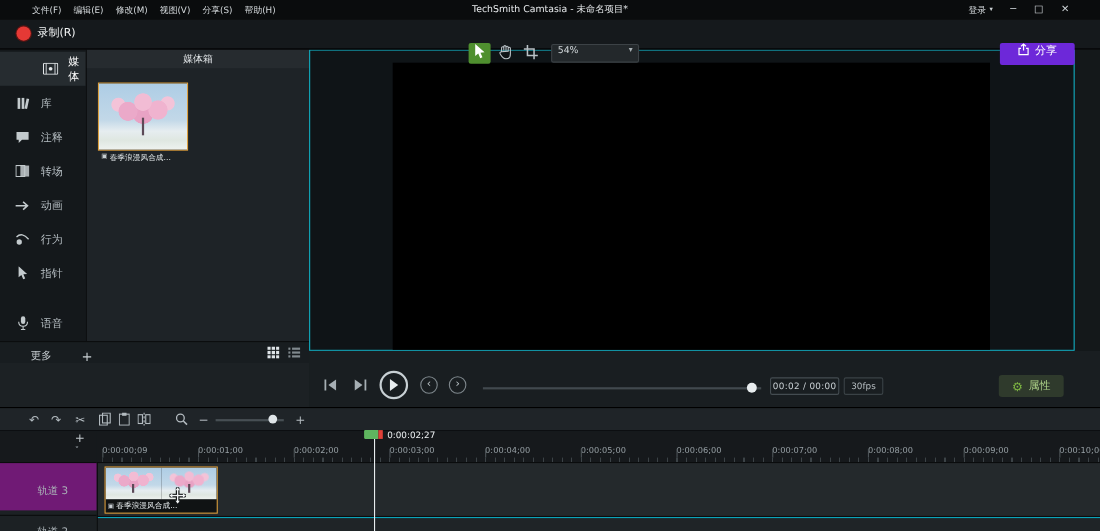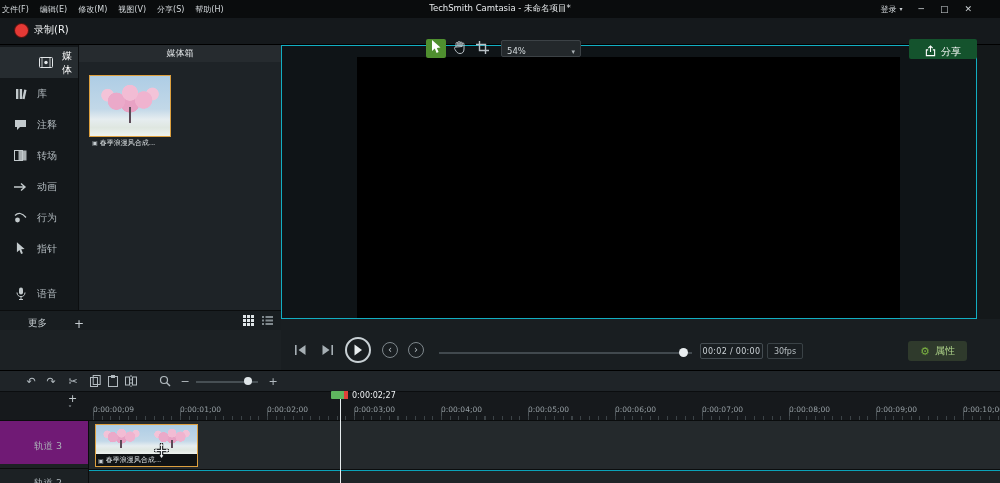--- a/index.html
+++ b/index.html
@@ -2,39 +2,39 @@
 <html><head>
 <meta charset="utf-8">
 <style>
   html,body{margin:0;padding:0;background:#000;}
   #app{position:relative;width:1000px;height:483px;background:#1c2124;overflow:hidden;
        font-family:"DejaVu Sans","Liberation Sans",sans-serif;color:#c9d0d4;cursor:default;}
 
   
   #menubar{position:absolute;left:0;top:0;width:1000px;height:18px;background:#0a0c0d;
            display:flex;align-items:center;font-size:8px;color:#d4d9dc;z-index:5;}
-  #menu-items{display:flex;gap:7px;}
+  #menu-items{display:flex;gap:7px;padding-left:27px;}
   .menu-item{padding:0 2px;white-space:nowrap;}
   #win-title{position:absolute;left:50%;transform:translateX(-50%);white-space:nowrap;font-size:8.5px;color:#e8ebed;}
   #menubar-right{position:absolute;right:28px;top:0;height:18px;display:flex;align-items:center;gap:16px;}
   #login-group{display:flex;align-items:center;gap:3px;}
   .win-glyph{font-size:9px;color:#cdd3d6;line-height:1;}
 
   
   #toolbar{position:absolute;left:0;top:18px;width:1000px;height:27px;background:#15191c;border-bottom:1px solid #000;box-sizing:border-box;z-index:4;}
   #record-btn{position:absolute;left:15px;top:5px;display:flex;align-items:center;gap:6px;font-size:10px;color:#f2f4f5;}
   #record-dot{width:13px;height:13px;border-radius:50%;background:#e53935;box-shadow:0 0 0 1px #5a1513;}
   #canvas-tools{position:absolute;left:426px;top:21px;display:flex;align-items:center;gap:3px;}
   .tool-btn{width:20px;height:19px;display:flex;align-items:center;justify-content:center;border-radius:2px;}
   .tool-btn.sel{background:#4f8f2f;}
   #zoom-select{margin-left:6px;width:80px;height:17px;background:#23282b;border:1px solid #3c4246;border-radius:2px;
-               display:flex;align-items:flex-end;box-sizing:border-box;padding:0 5px;font-size:8.5px;color:#d2d8db;}
+               display:flex;align-items:flex-start;box-sizing:border-box;padding:0 5px;font-size:8.5px;color:#d2d8db;}
   #zoom-select .caret{margin-left:auto;font-size:7px;color:#aab1b5;}
-  #share-btn{position:absolute;right:23px;top:21px;width:68px;height:20px;background:#14532d;border-radius:2px;
-             display:flex;align-items:flex-end;justify-content:center;gap:5px;font-size:10px;color:#fff;}
+  #share-btn{position:absolute;right:23px;top:21px;width:68px;height:20px;background:#6d28d9;border-radius:2px;
+             display:flex;align-items:flex-start;justify-content:center;gap:5px;font-size:10px;color:#fff;}
 
   
   #tabstrip{position:absolute;left:0;top:45px;width:78px;height:265px;background:#14181b;box-sizing:border-box;padding-top:2px;}
   .tab{height:31px;display:flex;align-items:center;gap:9px;padding-left:13px;font-size:10px;color:#b4bcc1;}
   .tab.sel{background:#262c30;color:#fff;padding-left:39px;}
   .tab.gap{margin-top:14px;}
   .tab-ic{width:15px;display:flex;justify-content:center;align-items:center;}
 
   
   #mediabin{position:absolute;left:78px;top:45px;width:203px;height:265px;background:#1e2327;box-sizing:border-box;border-left:1px solid #0c0e10;}

